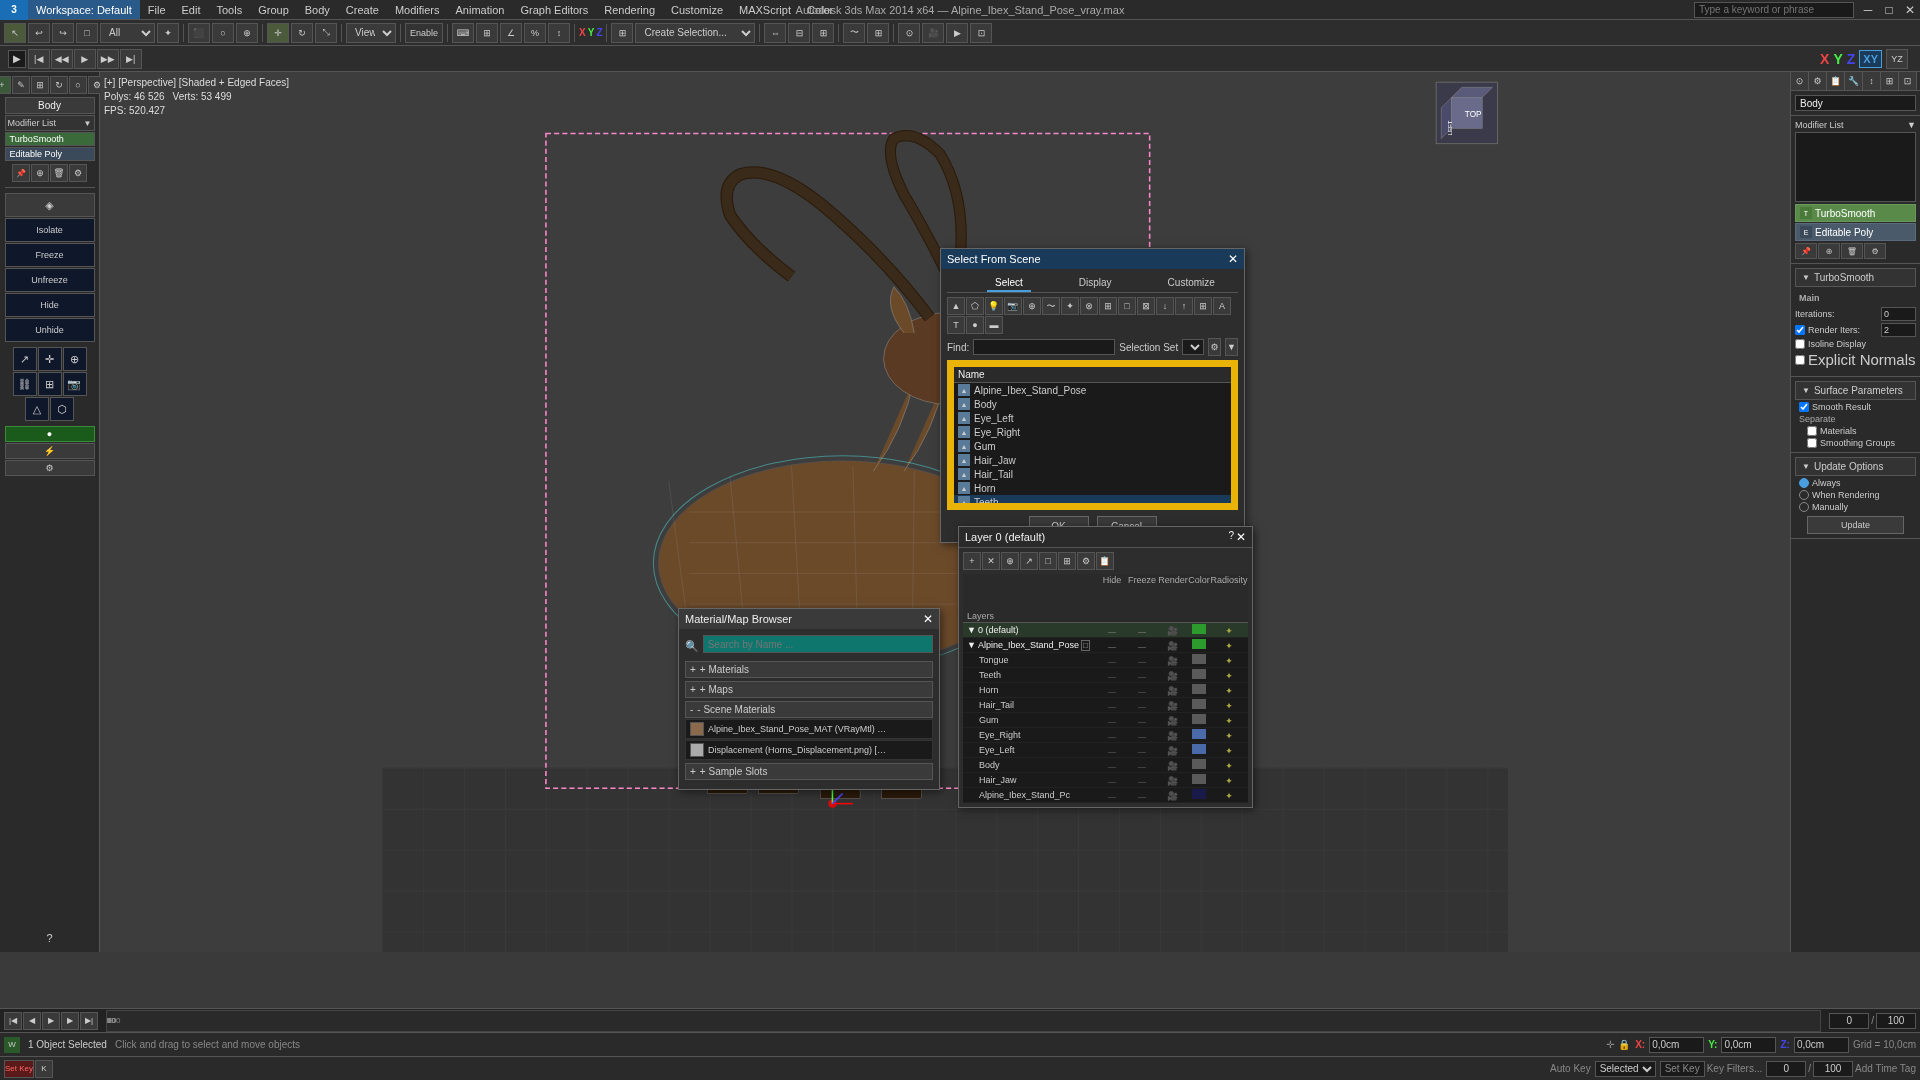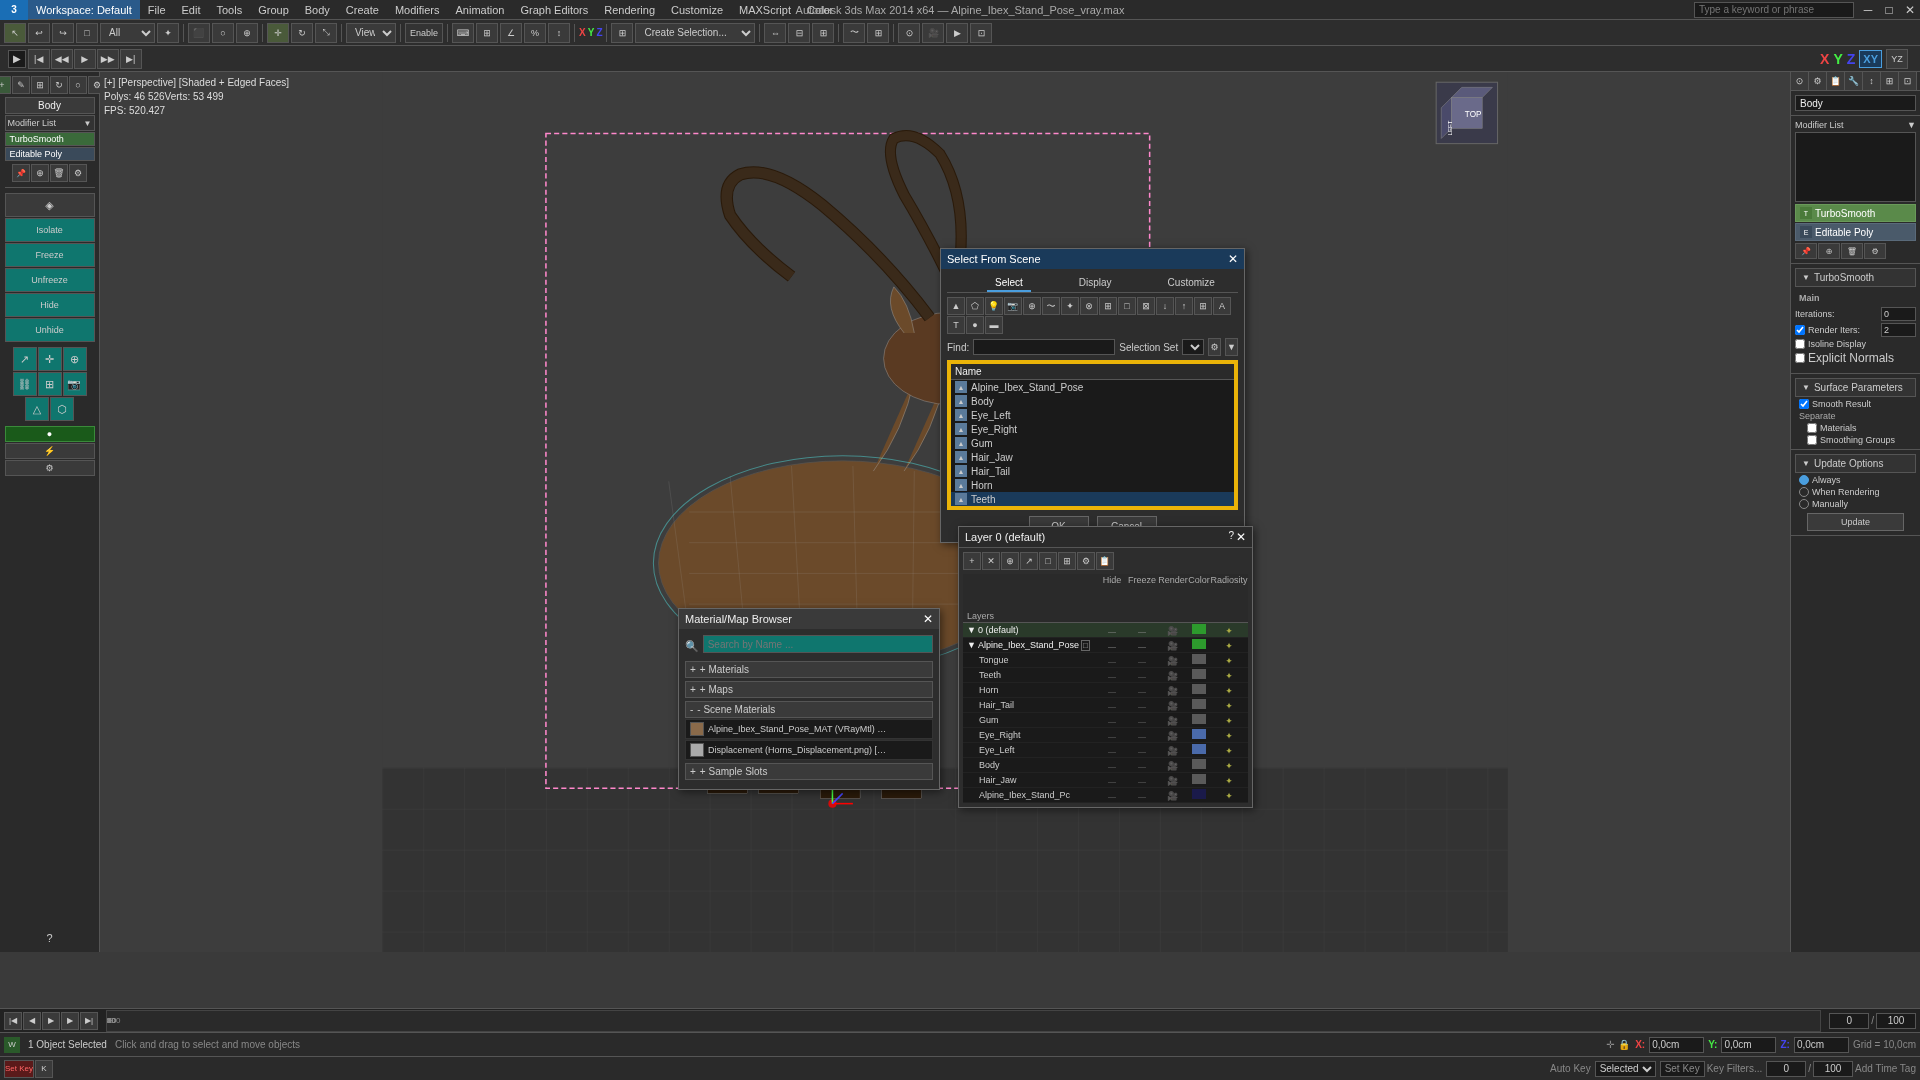--- a/index.html
+++ b/index.html
@@ -17,21 +17,21 @@
     #menu-bar .workspace-selector { background: #2a5a8a; color: white; padding: 0 8px; height: 100%; display: flex; align-items: center; font-size: 11px; cursor: pointer; }
 
     
     #toolbar { width: 100%; height: 26px; background: #2d2d2d; display: flex; align-items: center; border-bottom: 1px solid #555; padding: 0 4px; gap: 2px; }
     .toolbar-btn { width: 22px; height: 20px; background: #3a3a3a; border: 1px solid #555; display: flex; align-items: center; justify-content: center; cursor: pointer; font-size: 9px; color: #ccc; }
     .toolbar-separator { width: 1px; height: 18px; background: #555; margin: 0 2px; }
     .toolbar-dropdown { height: 20px; background: #3a3a3a; border: 1px solid #555; color: #ccc; font-size: 10px; padding: 0 4px; cursor: pointer; }
 
     
     #toolbar2 { width: 100%; height: 26px; background: #2d2d2d; display: flex; align-items: center; border-bottom: 1px solid #555; padding: 0 4px; gap: 2px; }
-    .sidebar-icon { width: 24px; height: 24px; background: #0f766e; border: 1px solid #555; display: flex; align-items: center; justify-content: center; font-size: 11px; cursor: pointer; color: #ccc; }
+    .sidebar-icon { width: 24px; height: 24px; background: #0f172a; border: 1px solid #555; display: flex; align-items: center; justify-content: center; font-size: 11px; cursor: pointer; color: #ccc; }
 
     
     #viewport { flex: 1; background: #4a4a4a; position: relative; overflow: hidden; }
     input[type=checkbox] { width: 10px; height: 10px; }
 
     
     .dialog { position: absolute; background: #2d2d2d; border: 1px solid #666; box-shadow: 2px 2px 8px rgba(0,0,0,0.5); z-index: 100; }
     .dialog-title-bar { background: #1a3a5a; color: white; padding: 3px 6px; display: flex; align-items: center; justify-content: space-between; font-size: 11px; cursor: move; }
     .dialog-close { color: white; cursor: pointer; font-size: 12px; }
     .dialog-content { padding: 6px; }
@@ -41,21 +41,21 @@
     .dialog-tab-bar { display: flex; border-bottom: 1px solid #555; margin-bottom: 4px; }
     .dialog-tab { padding: 2px 8px; font-size: 10px; cursor: pointer; color: #ccc; margin-left: 40px; }
     .dialog-tab.active { color: white; border-bottom: 2px solid #4a9ede; }
     .dialog-toolbar { display: flex; gap: 1px; margin-bottom: 4px; flex-wrap: wrap; }
     .dialog-toolbar-btn { width: 18px; height: 18px; background: #3a3a3a; border: 1px solid #555; display: flex; align-items: center; justify-content: center; font-size: 9px; cursor: pointer; color: #ccc; }
     .find-row { display: flex; align-items: center; gap: 4px; margin-bottom: 4px; }
     .find-label { font-size: 10px; color: #ccc; white-space: nowrap; }
     .find-input { flex: 1; height: 16px; background: #1a1a1a; border: 1px solid #555; color: #ccc; font-size: 10px; padding: 0 4px; }
     .selection-set-label { font-size: 10px; color: #ccc; white-space: nowrap; }
     .selection-set-dropdown { flex: 1; height: 16px; background: #1a1a1a; border: 1px solid #555; color: #ccc; font-size: 10px; }
-    .name-list { background: #1a1a1a; border: 4px solid #eab308; height: 150px; overflow-y: auto; }
+    .name-list { background: #1a1a1a; border: 7px solid #eab308; height: 150px; overflow-y: auto; }
     .name-list-header { background: #2a2a2a; padding: 2px 4px; font-size: 10px; color: #eee; border-bottom: 1px solid #555; }
     .name-list-item { display: flex; align-items: center; padding: 1px 4px; font-size: 10px; cursor: pointer; }
     .name-list-item.selected { background: #1a3a5a; }
     .name-list-icon { width: 12px; height: 12px; background: #5a7a9a; display: inline-block; margin-right: 4px; font-size: 8px; display: flex; align-items: center; justify-content: center; }
     .dialog-btn-row { display: flex; justify-content: center; gap: 8px; margin-top: 6px; }
     .dialog-btn { height: 20px; width: 60px; background: #3a3a3a; border: 1px solid #666; color: #ccc; font-size: 10px; cursor: pointer; }
 
     
     #material-dialog { top: 608px; left: 678px; width: 260px; }
     .material-search { width: 100%; height: 18px; background: #1a1a1a; border: 1px solid #555; color: #ccc; font-size: 10px; padding: 0 4px; margin-bottom: 4px; }
@@ -256,21 +256,21 @@
     <div style="width:90px;background:#3a3a3a;border:1px solid #555;padding:2px;text-align:center;font-size:9px;color:#ccc;cursor:pointer;">⚡</div>
     <div style="width:90px;background:#3a3a3a;border:1px solid #555;padding:2px;text-align:center;font-size:9px;color:#ccc;cursor:pointer;">⚙</div>
 
     <div style="margin-top:auto;padding-bottom:4px;">?</div>
   </div>
 
   <div id="viewport" style="flex:1;background:#3d3d3d;position:relative;overflow:hidden;">
 
     <div style="position:absolute;top:4px;left:4px;z-index:10;line-height:1.4;">
       <div style="font-size:10px;color:#ddd;">[+] [Perspective] [Shaded + Edged Faces]</div>
-      <div style="font-size:10px;color:#ddd;display:flex;">
+      <div style="font-size:10px;color:#ddd;display:flex;gap:8px;">
         <span><span>Polys:</span> <span>46 526</span></span>
         <span><span>Verts:</span> <span>53 499</span></span>
       </div>
       <div style="font-size:10px;color:#ddd;">
         <span>FPS:</span> <span>520.427</span>
       </div>
     </div>
 
     <svg width="100%" height="100%" viewBox="0 0 1100 860" style="position:absolute;top:0;left:0;">
 
@@ -416,21 +416,21 @@
         <input type="checkbox" checked="" style="width: 10px; height: 10px; margin-right: 3px;">
         <span style="font-size:9px;color:#ccc;flex:1;">Render Iters:</span>
         <input style="width: 35px; height: 14px; background: rgb(26, 26, 26); border: 1px solid rgb(85, 85, 85); color: rgb(204, 204, 204); font-size: 9px; padding: 0px 2px;" value="2">
       </div>
       <div style="display:flex;align-items:center;margin-bottom:2px;">
         <input type="checkbox" style="width: 10px; height: 10px; margin-right: 3px;">
         <span style="font-size:9px;color:#ccc;">Isoline Display</span>
       </div>
       <div style="display:flex;align-items:center;margin-bottom:4px;">
         <input type="checkbox" style="width: 10px; height: 10px; margin-right: 3px;">
-        <span style="font-size:12px;color:#ccc;">Explicit Normals</span>
+        <span style="font-size:15px;color:#ccc;">Explicit Normals</span>
       </div>
     </div>
 
     <div class="rp-section">
       <div class="section-header-collapsible">
         <span class="collapse-arrow">▼</span>
         <span>Surface Parameters</span>
       </div>
       <div style="display:flex;align-items:flex-end;margin-bottom:2px;padding-left:4px;">
         <input type="checkbox" checked="" style="width: 10px; height: 10px; margin-right: 3px;">

